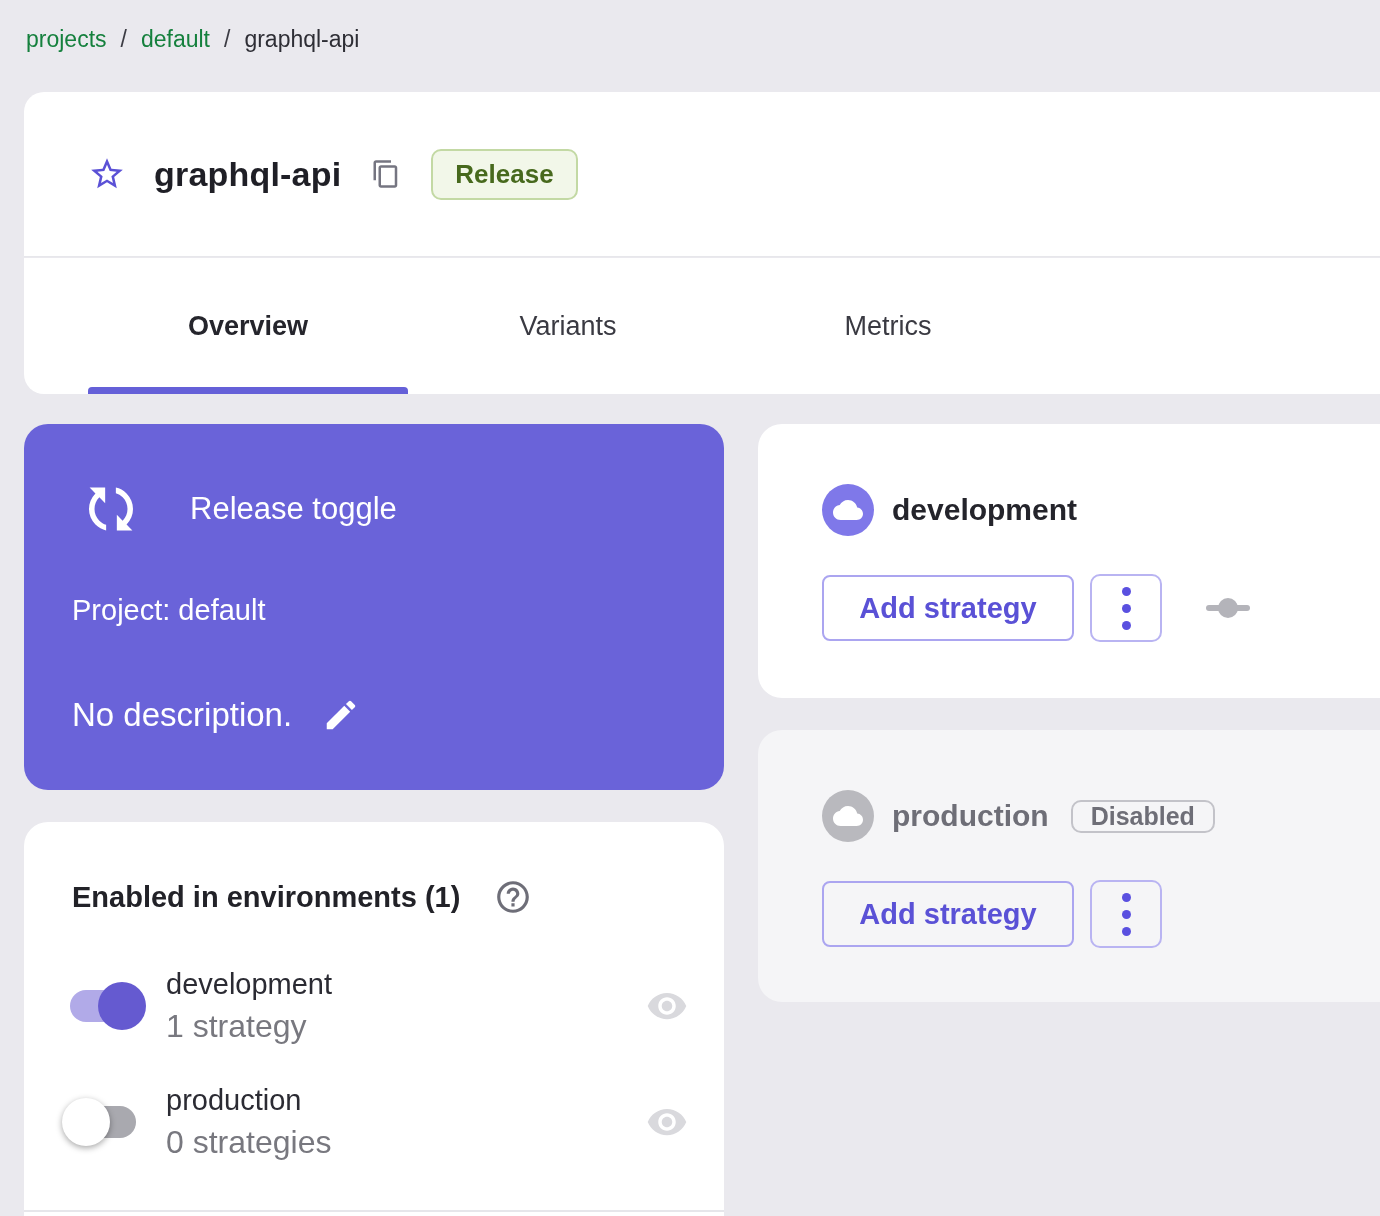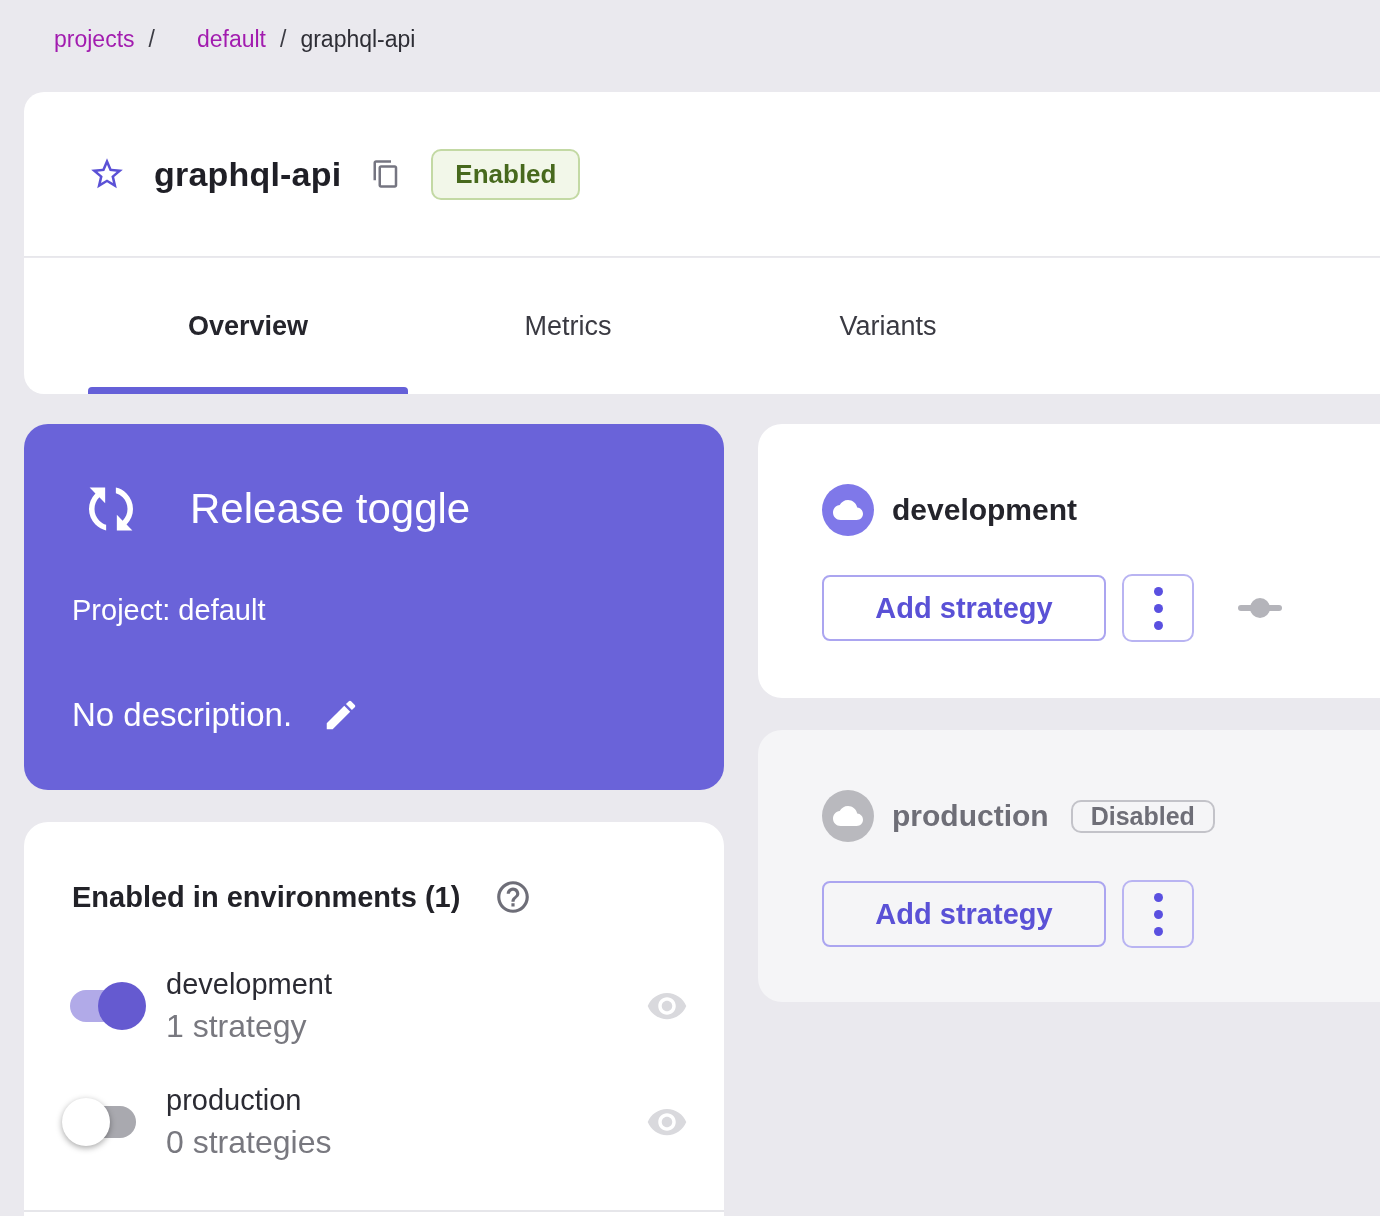--- a/index.html
+++ b/index.html
@@ -11,21 +11,21 @@
     overflow:hidden;
     color:#2b2b33;
   }
 
   
   .breadcrumb {
     position:absolute; left:26px; top:26px;
     display:flex; align-items:center; gap:14px;
     font-size:23px;
   }
-  .crumb-link { color:#a21caf; text-decoration:none; cursor:pointer;margin-left:28px; }
+  .crumb-link { color:#15803d; text-decoration:none; cursor:pointer; }
   .crumb-sep  { color:#3c3c44; }
   .crumb-current { color:#2e2e35; }
 
   
   .header-card {
     position:absolute; left:24px; top:92px;
     width:1456px; height:165px;
     background:#fff;
     border-radius:20px 20px 0 0;
     border-bottom:1px solid #e7e7eb;
@@ -76,21 +76,21 @@
     width:700px; height:366px;
     background:#6a63d9;
     border-radius:24px;
     color:#fff;
   }
   .release-head {
     position:absolute; left:54px; top:52px;
     display:flex; align-items:center;
   }
   .loop-icon { width:66px; height:66px; display:flex; }
-  .release-type-label { margin-left:46px; font-size:42px; }
+  .release-type-label { margin-left:46px; font-size:31px; }
   .release-project { position:absolute; left:48px; top:170px; font-size:29px; }
   .release-desc {
     position:absolute; left:48px; top:272px;
     display:flex; align-items:center;
     font-size:33px;
   }
   .edit-btn { margin-left:30px; width:38px; height:38px; cursor:pointer; display:flex; }
 
   
   .env-panel {
@@ -156,21 +156,21 @@
     color:#6e6e77;
     font-size:25px; font-weight:700;
     padding:0 18px;
     background:transparent;
   }
   .env-card-actions {
     position:absolute; left:64px; top:150px;
     display:flex; align-items:center;
   }
   .add-strategy-btn {
-    width:284px; height:66px;
+    width:252px; height:66px;
     border:2px solid #aba5f0;
     border-radius:8px;
     background:transparent;
     color:#5a51d6;
     font-family:inherit;
     font-size:29px; font-weight:700;
     cursor:pointer;
   }
   .kebab-btn {
     margin-left:16px;
@@ -204,27 +204,27 @@
     <svg viewBox="0 0 24 24" width="38" height="38" fill="#5b51d6">
       <path d="M22 9.24l-7.19-.62L12 2 9.19 8.63 2 9.24l5.46 4.73L5.82 21 12 17.27 18.18 21l-1.63-7.03L22 9.24zM12 15.4l-3.76 2.27 1-4.28-3.32-2.88 4.38-.38L12 6.1l1.71 4.04 4.38.38-3.32 2.88 1 4.28L12 15.4z"></path>
     </svg>
   </span>
   <h1 class="flag-title">graphql-api</h1>
   <span class="copy-btn">
     <svg viewBox="0 0 24 24" width="30" height="30" fill="#757581">
       <path d="M16 1H4c-1.1 0-2 .9-2 2v14h2V3h12V1zm3 4H8c-1.1 0-2 .9-2 2v14c0 1.1.9 2 2 2h11c1.1 0 2-.9 2-2V7c0-1.1-.9-2-2-2zm0 16H8V7h11v14z"></path>
     </svg>
   </span>
-  <span class="status-badge">Enabled</span>
+  <span class="status-badge">Release</span>
 </header>
 
 <nav class="tabs-card">
   <div class="tab active">Overview</div>
+  <div class="tab">Variants</div>
   <div class="tab">Metrics</div>
-  <div class="tab">Variants</div>
 </nav>
 
 <section class="release-card">
   <div class="release-head">
     <span class="loop-icon">
       <svg viewBox="0 0 24 24" width="66" height="66" fill="#ffffff" style="transform:rotate(-45deg)">
         <path d="M12 6v3l4-4-4-4v3c-4.42 0-8 3.58-8 8 0 1.57.46 3.03 1.24 4.26L6.7 14.8c-.45-.83-.7-1.79-.7-2.8 0-3.31 2.69-6 6-6zm6.76 1.74L17.3 9.2c.44.84.7 1.79.7 2.8 0 3.31-2.69 6-6 6v-3l-4 4 4 4v-3c4.42 0 8-3.58 8-8 0-1.57-.46-3.03-1.24-4.26z"></path>
       </svg>
     </span>
     <span class="release-type-label">Release toggle</span>

